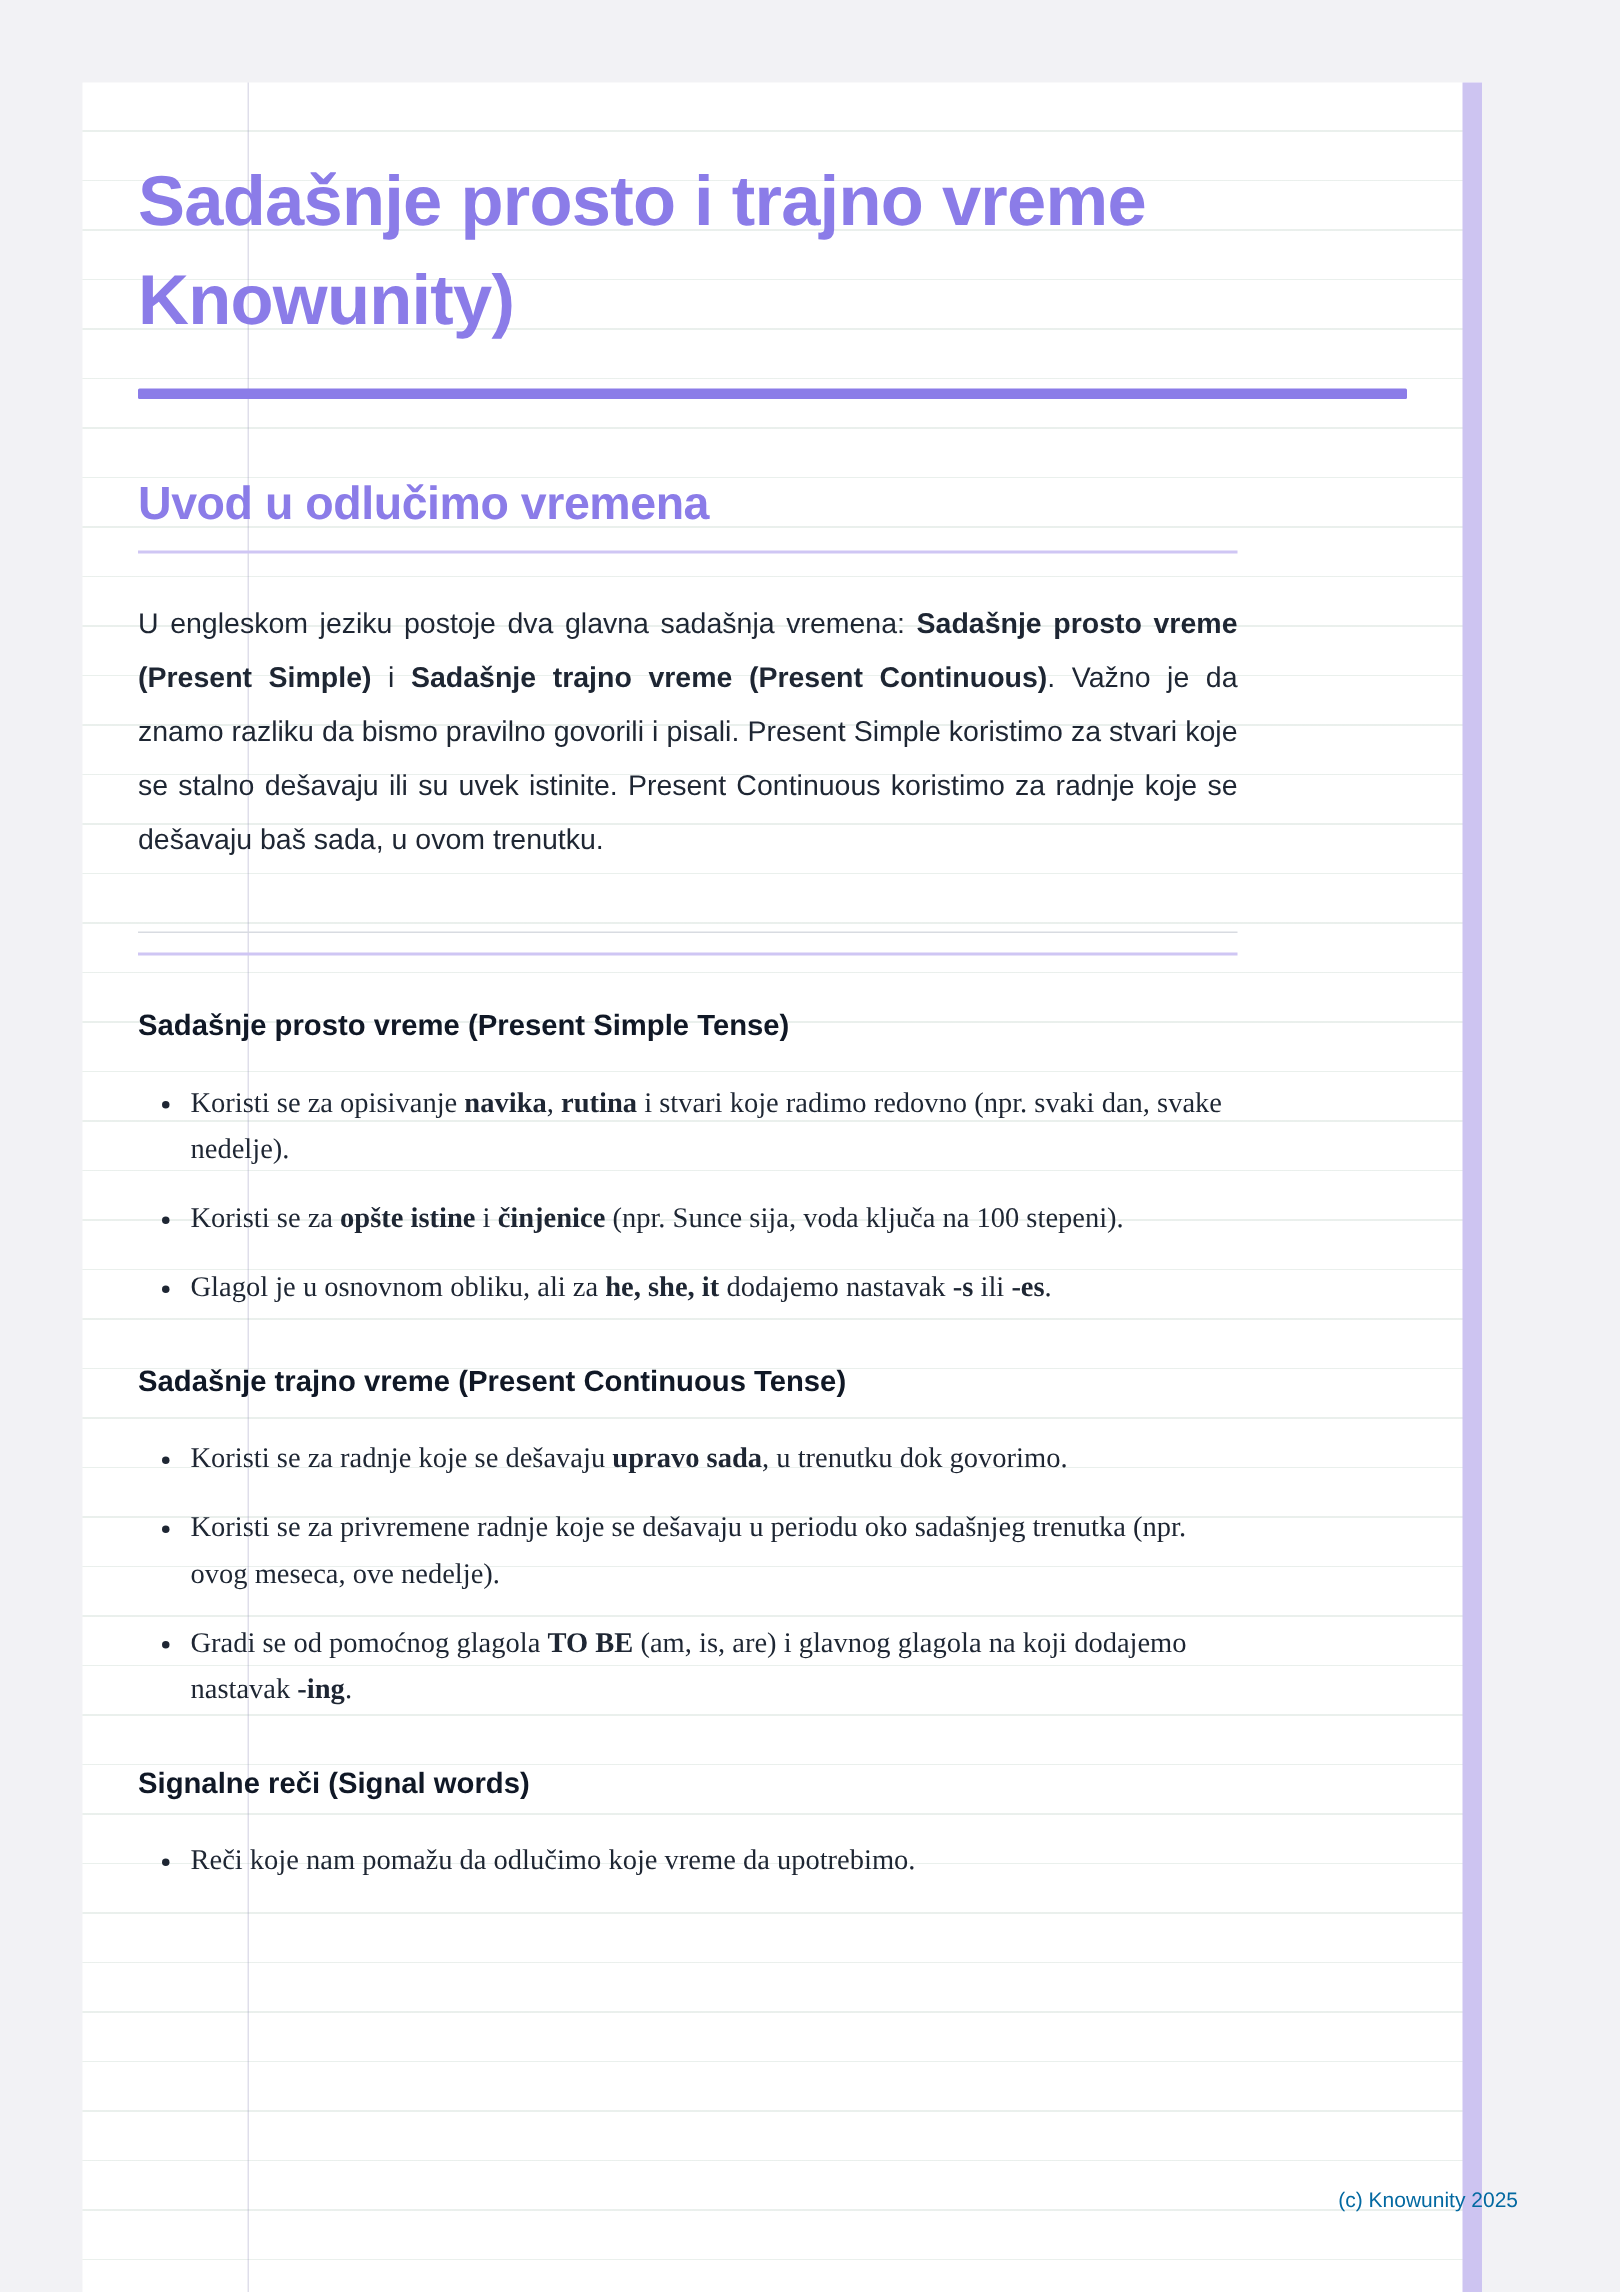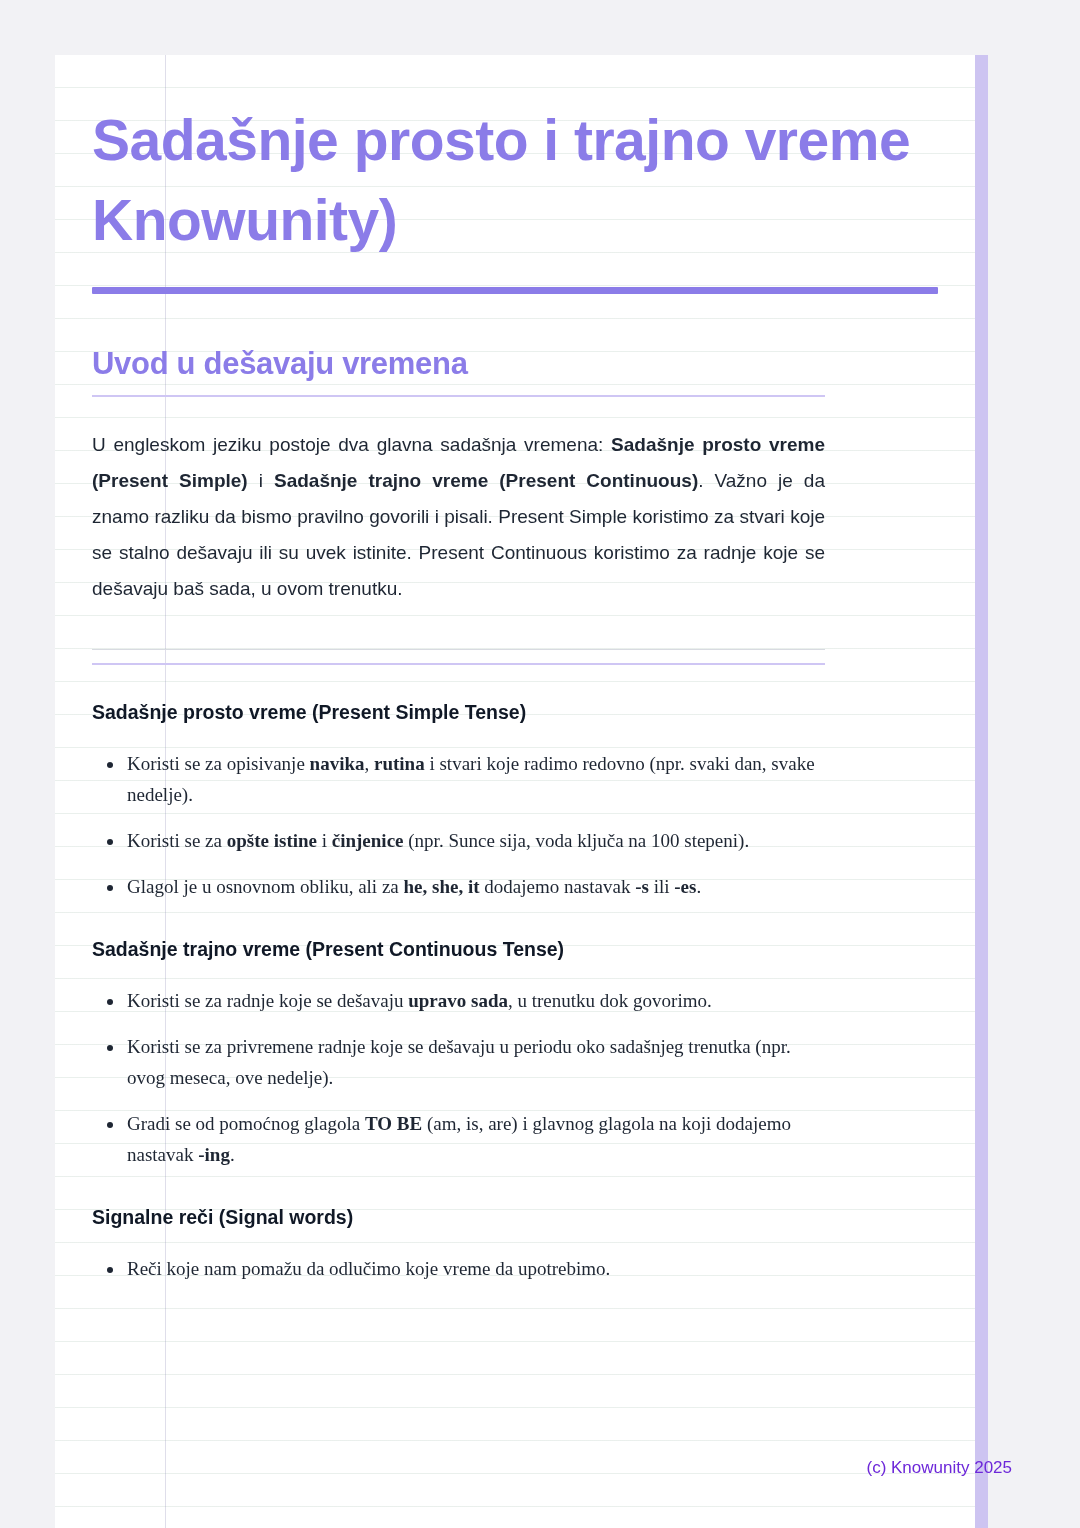--- a/index.html
+++ b/index.html
@@ -46,21 +46,21 @@
     width: 13px;
     background: #cdc4f1;
   }
   .content {
     position: relative;
     box-sizing: border-box;
     padding: 46px 50px 0 37px;
   }
   h1.title {
     margin: 0;
-    font-size: 57px;
+    font-size: 47px;
     line-height: 1.40;
     font-weight: 700;
     letter-spacing: -0.5px;
     color: #8b7ce8;
   }
   .title-line { display: block; }
   .title-rule {
     height: 7px;
     background: #8b7ce8;
     margin-top: 26px;
@@ -108,42 +108,42 @@
   ul.bullet-list li {
     font-size: 19px;
     line-height: 31px;
     margin-bottom: 15px;
     padding-left: 2px;
   }
   .footer-note {
     position: absolute;
     top: 1458px;
     right: 68px;
-    font-size: 17px;
-    color: #6d28d9;
+    font-size: 14px;
+    color: #0369a1;
     z-index: 3;
   }
 </style>
 </head>
 <body>
 
 <div class="paper">
   <div class="margin-line"></div>
   <div class="accent-strip"></div>
 
   <article class="content">
 
     <h1 class="title">
       <span class="title-line">Sadašnje prosto i trajno vreme</span>
       <span class="title-line">Knowunity)</span>
     </h1>
     <div class="title-rule"></div>
 
     <section class="section">
-      <h2 class="section-heading">Uvod u dešavaju vremena</h2>
+      <h2 class="section-heading">Uvod u odlučimo vremena</h2>
       <div class="heading-underline"></div>
       <p class="intro-paragraph"><span>U engleskom jeziku postoje dva glavna sadašnja vremena: </span><strong>Sadašnje prosto vreme (Present Simple)</strong><span> i </span><strong>Sadašnje trajno vreme (Present Continuous)</strong><span>. Važno je da znamo razliku da bismo pravilno govorili i pisali. Present Simple koristimo za stvari koje se stalno dešavaju ili su uvek istinite. Present Continuous koristimo za radnje koje se dešavaju baš sada, u ovom trenutku.</span></p>
       <div class="divider"></div>
     </section>
 
     <section class="section">
       <div class="heading-underline"></div>
 
       <h3 class="subheading">Sadašnje prosto vreme (Present Simple Tense)</h3>
       <ul class="bullet-list">

